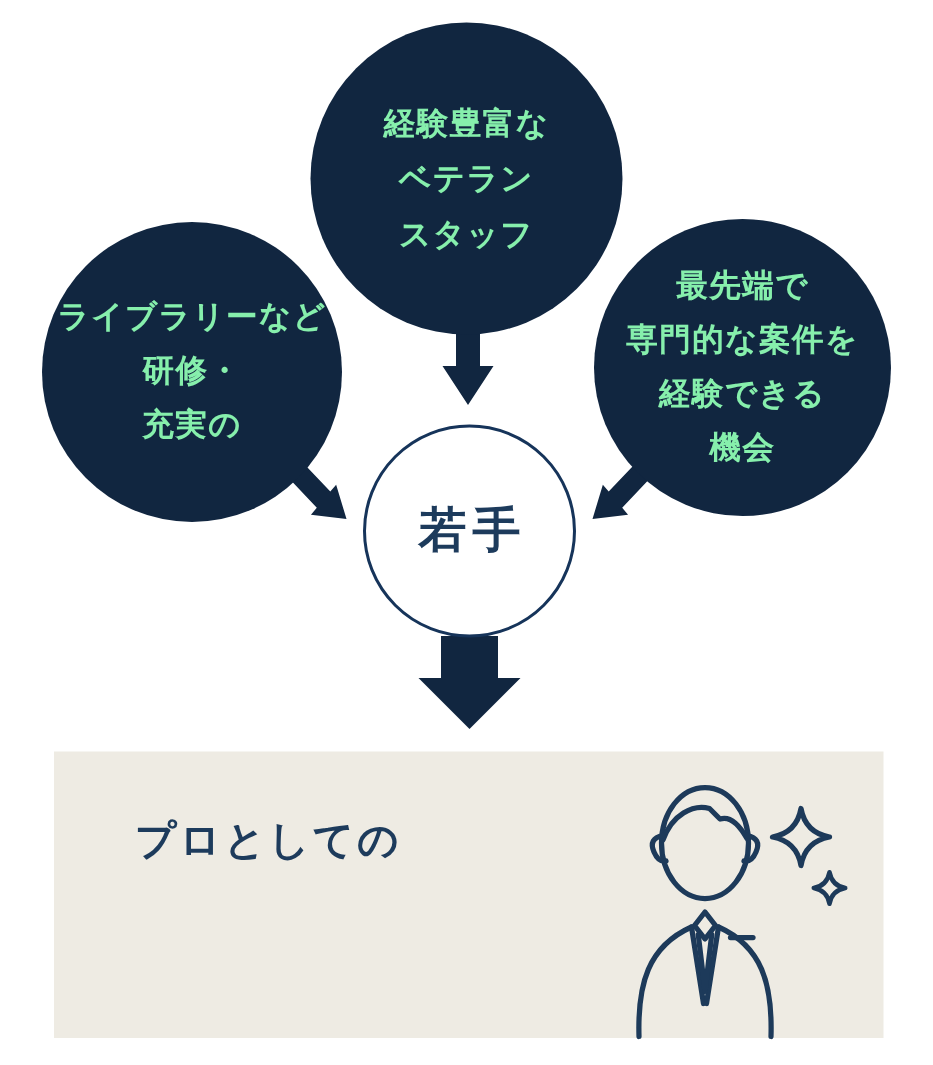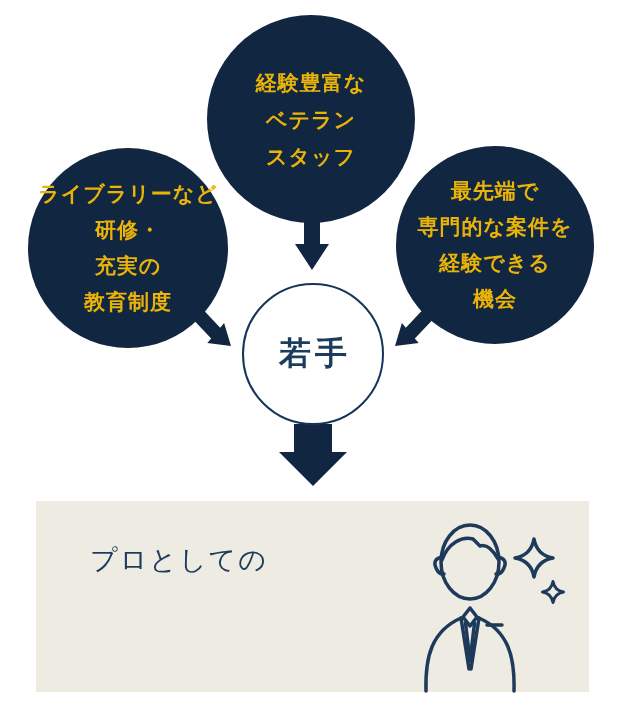--- a/index.html
+++ b/index.html
@@ -5,41 +5,41 @@
   html,body{margin:0;padding:0;background:#ffffff;}
   .canvas{
     position:relative;width:622px;height:710px;background:#ffffff;overflow:hidden;
     font-family:"Liberation Sans","DejaVu Sans",sans-serif;
   }
   .arrows{position:absolute;left:0;top:0;width:622px;height:710px;}
   .navy-fill{fill:var(--navy,#112640);}
   .circle{
     position:absolute;border-radius:50%;background:var(--navy,#112640);
     display:flex;flex-direction:column;justify-content:center;align-items:center;
-    color:#eab308;font-weight:700;text-align:center;
+    color:#86efac;font-weight:700;text-align:center;
     font-size:21px;line-height:36px;letter-spacing:1px;
   }
   .circle.top{left:207px;top:15px;width:208px;height:208px;line-height:37px;}
   .circle.left{left:28px;top:148px;width:200px;height:200px;}
   .circle.right{left:396px;top:146px;width:198px;height:198px;}
   .center-circle{
     position:absolute;left:242px;top:283px;width:142px;height:142px;border-radius:50%;
     background:#ffffff;border:2px solid var(--circle-border,#16345a);box-sizing:border-box;
     display:flex;justify-content:center;align-items:center;
     color:var(--text-navy,#1d3b5c);font-size:32px;font-weight:700;letter-spacing:4px;
     text-indent:4px;
     font-family:Liberation Mono, monospace;
   }
   .result-box{
     position:absolute;left:36px;top:501px;width:553px;height:191px;
     background:var(--box-bg,#eeebe3);
   }
   .result-text{
     position:absolute;left:54px;top:36px;
-    color:var(--text-navy,#1d3b5c);font-size:27px;font-weight:400;
+    color:var(--text-navy,#1d3b5c);font-size:27px;font-weight:700;
     line-height:46px;letter-spacing:2px;
   }
   .person-svg{position:absolute;left:379px;top:17px;width:170px;height:177px;}
   .navy-stroke{
     stroke:var(--icon-stroke,#1d3a5a);fill:none;stroke-width:3.5;
     stroke-linecap:round;stroke-linejoin:round;
   }
   .navy-stroke.thin{stroke-width:3;}
 </style>
 </head>
@@ -57,21 +57,20 @@
   <div class="circle top">
     <span>経験豊富な</span>
     <span>ベテラン</span>
     <span>スタッフ</span>
   </div>
 
   <div class="circle left">
     <span>ライブラリーなど</span>
     <span>研修・</span>
     <span>充実の</span>
-    <span>教育制度</span>
   </div>
 
   <div class="circle right">
     <span>最先端で</span>
     <span>専門的な案件を</span>
     <span>経験できる</span>
     <span>機会</span>
   </div>
 
   <div class="center-circle">

